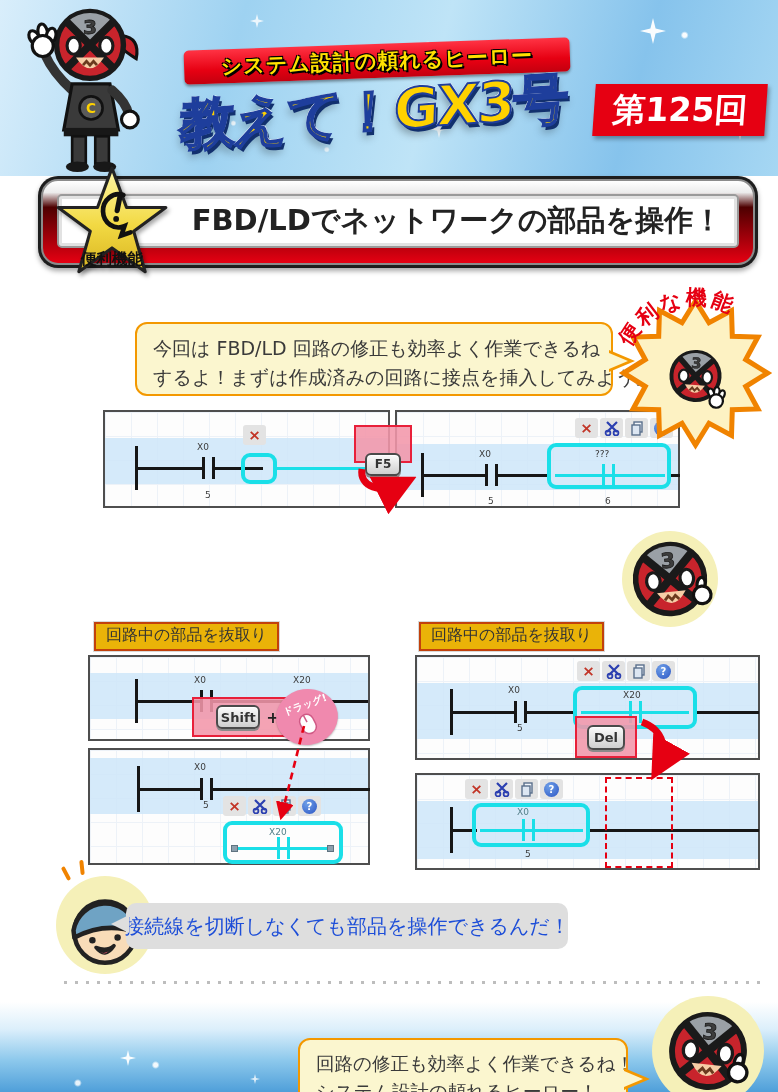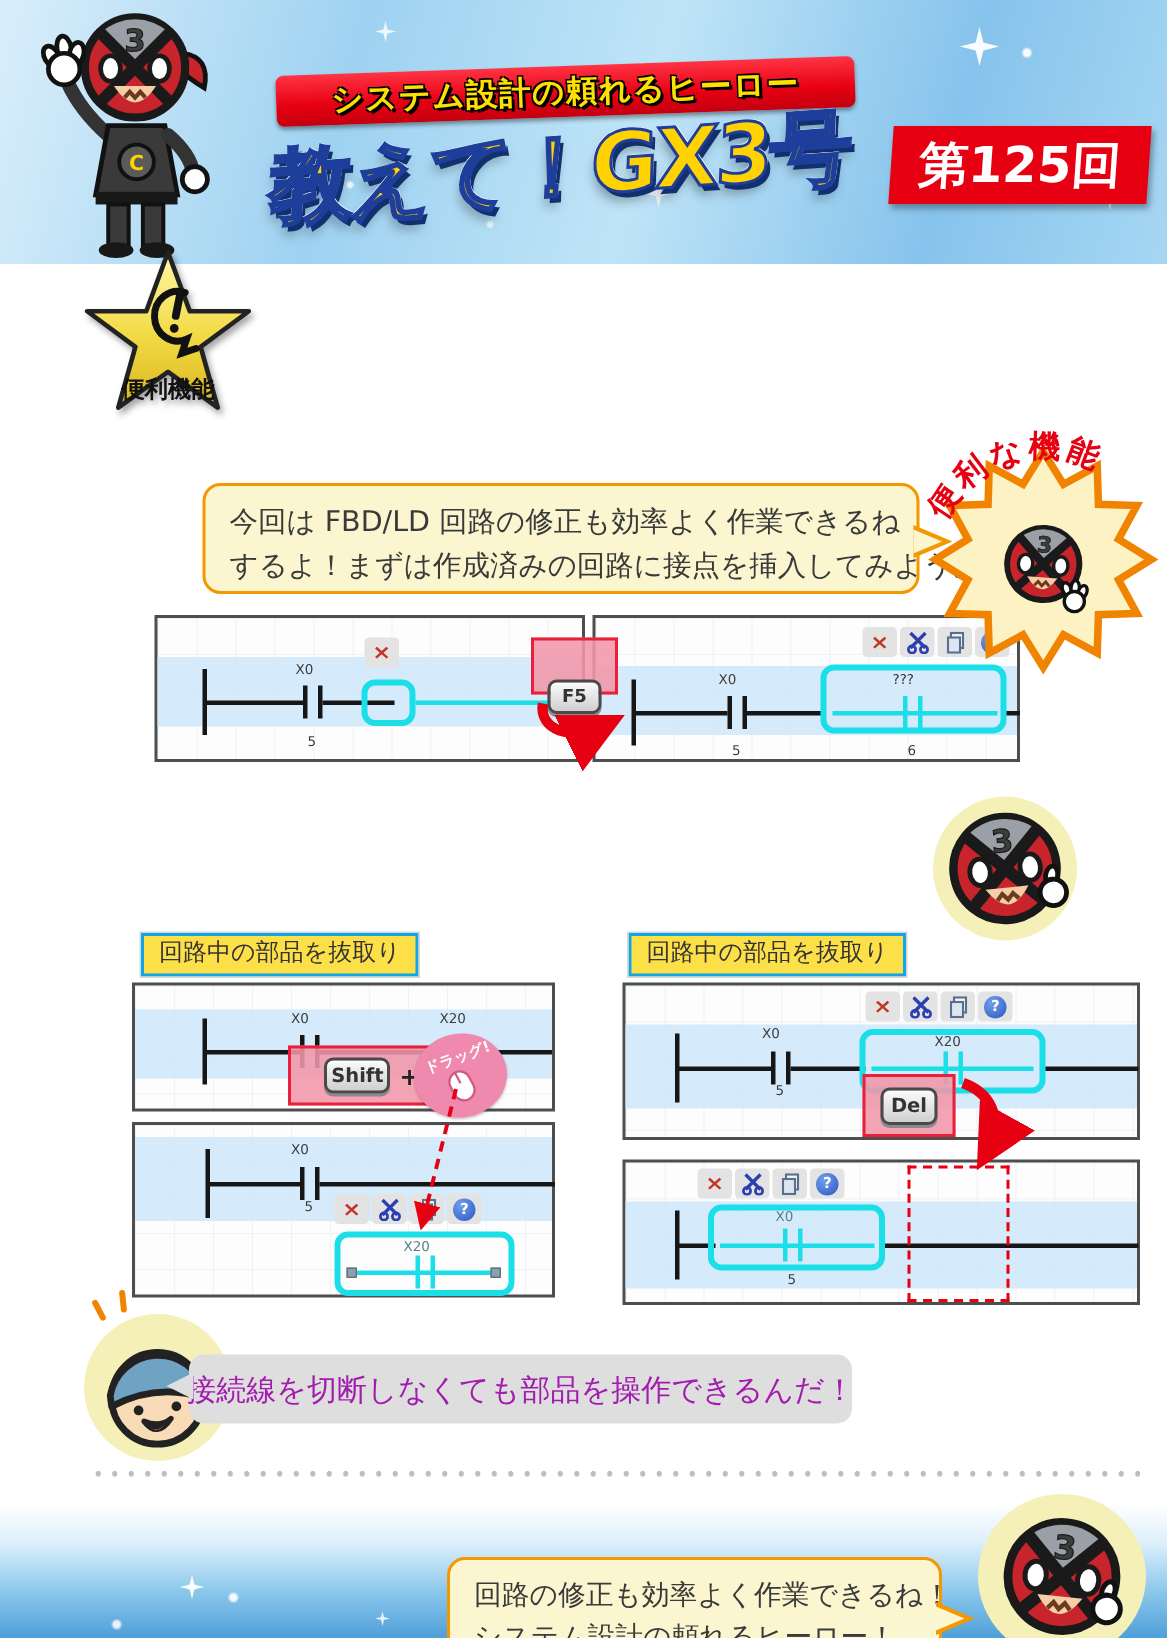--- a/index.html
+++ b/index.html
@@ -56,21 +56,21 @@
     box-shadow:inset 0 0 0 3px #e2e2e2; display:flex; align-items:center; justify-content:center; padding-left:118px; }
   .banner-panel span { font-size:29px; font-weight:900; color:#222; white-space:nowrap; letter-spacing:0; }
   .star-badge { position:absolute; left:54px; top:164px; width:116px; height:116px; z-index:5; filter:drop-shadow(2px 3px 2px rgba(0,0,0,.35)); }
 
   
   .bub-y { position:absolute; background:#fbf6cf; border:2.5px solid #f39800; border-radius:12px; padding:10px 16px; }
   .bub-y .ln { font-size:19px; color:#3a3a3a; line-height:1.5; white-space:nowrap; }
   .tail-r { position:absolute; right:-24px; width:0; height:0; border-top:11px solid transparent; border-bottom:11px solid transparent; border-left:26px solid #f39800; }
   .tail-r:after { content:""; position:absolute; left:-26px; top:-8px; border-top:8px solid transparent; border-bottom:8px solid transparent; border-left:19px solid #fbf6cf; }
   .bub-gray { position:absolute; left:126px; top:903px; width:442px; height:46px; background:#dedede; border-radius:10px; display:flex; align-items:center; justify-content:center; }
-  .bub-gray span { font-size:20px; color:#a21caf; white-space:nowrap; }
+  .bub-gray span { font-size:20px; color:#1d4ed8; white-space:nowrap; }
   .bub-gray .tail-l { position:absolute; left:-15px; top:12px; width:0; height:0; border-top:9px solid transparent; border-bottom:9px solid transparent; border-right:18px solid #dedede; }
 
   .mascot-circle { position:absolute; background:#f5f0b8; border-radius:50%; display:flex; align-items:center; justify-content:center; }
 
   
   .panel { position:absolute; background:#fdfdfd; border:2px solid #4e4e4e;
     background-image:linear-gradient(#edf2f8 1px,transparent 1px),linear-gradient(90deg,#edf2f8 1px,transparent 1px);
     background-size:26px 24px; }
   .band { position:absolute; left:0; right:0; background:rgba(206,230,249,.85); }
   .rail { position:absolute; width:3px; background:#161616; }
@@ -83,21 +83,21 @@
   .handle { position:absolute; width:7px; height:7px; background:#8da0ae; border:1px solid #5f7380; }
 
   .toolbar { position:absolute; display:flex; gap:2px; }
   .tool { width:23px; height:20px; background:#e3e3e3; border-radius:3px; display:flex; align-items:center; justify-content:center; }
   .tool-x { color:#c23527; font-weight:900; font-size:15px; line-height:1; transform:scaleY(.9); }
   .tool-help-in { width:15px; height:15px; border-radius:50%; background:radial-gradient(circle at 35% 30%,#6fa0e8,#2b55c4); color:#fff; font-size:10px; font-weight:bold; display:flex; align-items:center; justify-content:center; }
 
   .key { display:inline-flex; align-items:center; justify-content:center; background:linear-gradient(180deg,#fbfbfb,#cfcfcf); border:2px solid #4a4a4a; border-radius:6px; box-shadow:inset 0 1px 0 #fff,0 2px 0 #8a8a8a; font-weight:bold; color:#333; }
   .keybox { position:absolute; background:rgba(242,150,170,.88); border:2.5px solid #e8203a; display:flex; align-items:center; justify-content:center; z-index:6; }
 
-  .section-label { position:absolute; border:2px solid #0ea5e9; outline:1px solid #d8d8d8; background:#fde047; padding:1px 10px 3px; font-size:16px; color:#333; white-space:nowrap; }
+  .section-label { position:absolute; border:2px solid #c2410c; outline:1px solid #d8d8d8; background:#eab308; padding:1px 10px 3px; font-size:16px; color:#333; white-space:nowrap; }
 
   .dashed-rect { position:absolute; border:2.5px dashed #e60012; }
   .ov { position:absolute; z-index:7; overflow:visible; }
 
   .dots { position:absolute; left:60px; top:980px; width:700px; height:5px;
     background-image:radial-gradient(circle,#bdbdbd 1.7px,transparent 2px); background-size:11px 5px; background-repeat:repeat-x; }
 
   .footer {
     position:absolute; left:0; top:1002px; width:778px; height:90px;
     background:
@@ -159,20 +159,27 @@
       <span>システム設計の頼れるヒーロー</span>
     </div>
     <div class="logo">
       <span>教えて！GX3号</span>
     </div>
     <div class="episode">
       <span>第125回</span>
     </div>
   </div>
 
+  <div class="banner-outer">
+    <div class="banner-mid">
+      <div class="banner-panel">
+        <span>FBD/LDでネットワークの部品を操作！</span>
+      </div>
+    </div>
+  </div>
   <svg class="star-badge" viewBox="0 0 112 112">
     <defs>
       <linearGradient id="gold" x1="0" y1="0" x2="0" y2="1">
         <stop offset="0" stop-color="#fff8a8"></stop>
           <stop offset="0.55" stop-color="#f2d943"></stop>
           <stop offset="1" stop-color="#d9b520"></stop>
       </linearGradient>
     </defs>
     <polygon points="56,4 70,42 108,42 77,65 88,104 56,81 24,104 35,65 4,42 42,42" fill="url(#gold)" stroke="#222" stroke-width="3" stroke-linejoin="round"></polygon>
     <path d="M67,30 a15,16 0 1 0 1,30 l-3,9 9,-3" stroke="#111" stroke-width="4.5" fill="none" stroke-linecap="round"></path>

